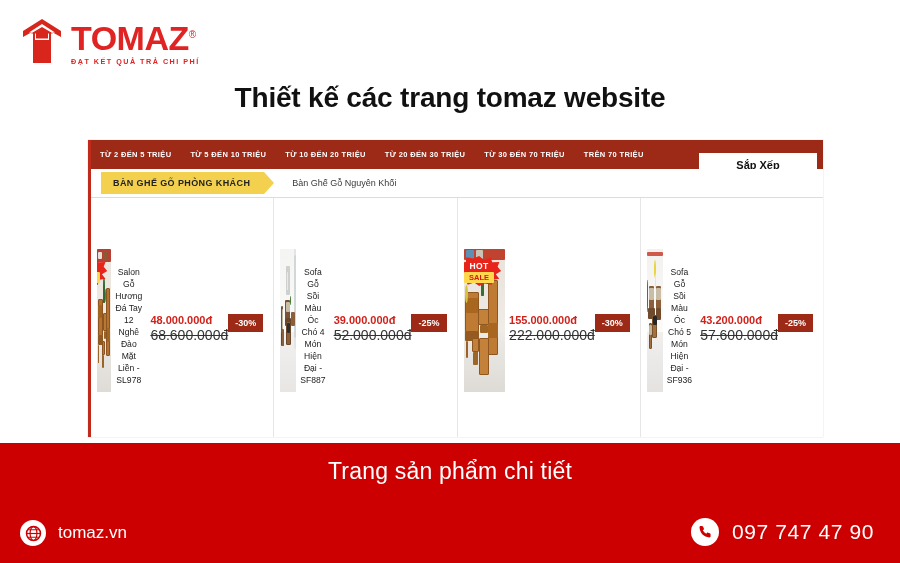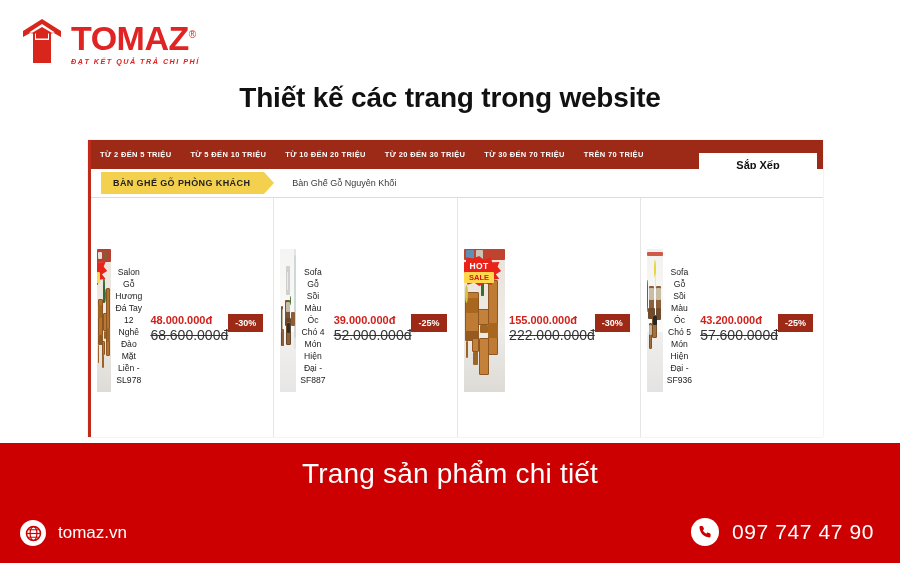--- a/index.html
+++ b/index.html
@@ -15,21 +15,21 @@
   .logo { position: absolute; left: 22px; top: 18px; display: flex; align-items: flex-start; }
   .logo-mark { position: relative; width: 40px; height: 46px; flex: 0 0 auto; }
   .logo-text-wrap { margin-left: 9px; padding-top: 1px; }
   .logo-word {
     font-size: 34px; font-weight: bold; letter-spacing: -0.5px;
     color: #e02323; line-height: 32px; font-family: "Liberation Sans", sans-serif;
   }
   .logo-reg { font-size: 10px; vertical-align: super; font-weight: normal; }
   .logo-tag {
     font-size: 7.2px; letter-spacing: 1.5px; color: #e02323;
-    margin-top: 3px; font-weight: bold; white-space: nowrap; font-style: italic;
+    margin-top: 3px; font-weight: bold; white-space: nowrap;
   }
 
   
   .heading {
     position: absolute; left: 0; right: 0; top: 82px;
     text-align: center; font-size: 28px; font-weight: bold;
     color: #111; letter-spacing: -0.2px;
   }
 
   
@@ -134,21 +134,21 @@
     padding: 4px 7px; line-height: 10px; align-self: flex-start;
   }
 
   
   .red-band {
     position: absolute; left: 0; right: 0; top: 443px; bottom: 0;
     background: #cc0000;
   }
   .band-caption {
     position: absolute; left: 0; right: 0; top: 458px;
-    text-align: center; color: #fff; font-size: 28px; letter-spacing: .2px;
+    text-align: center; color: #fff; font-size: 23px; letter-spacing: .2px;
   }
 
   
   .footer-left {
     position: absolute; left: 20px; top: 520px;
     display: flex; align-items: center;
   }
   .footer-right {
     position: absolute; right: 26px; top: 518px;
     display: flex; align-items: center;
@@ -179,21 +179,21 @@
         <path d="M20 6 L33 14.5 L27 14.5 L27 22 L13 22 L13 14.5 L7 14.5 Z" fill="#ffffff"></path>
         <path d="M20 9 L31 15.6 L26 15.6 L26 20.6 L14 20.6 L14 15.6 L9 15.6 Z" fill="#d9261c"></path>
       </svg>
     </div>
     <div class="logo-text-wrap">
       <div class="logo-word"><span>TOMAZ</span><span class="logo-reg">®</span></div>
       <div class="logo-tag">ĐẠT KẾT QUẢ TRẢ CHI PHÍ</div>
     </div>
   </div>
 
-  <div class="heading">Thiết kế các trang trong website</div>
+  <div class="heading">Thiết kế các trang tomaz website</div>
 
   <div class="shop-panel">
 
     <div class="filter-bar">
       <span class="filter-item">TỪ 2 ĐẾN 5 TRIỆU</span>
       <span class="filter-item">TỪ 5 ĐẾN 10 TRIỆU</span>
       <span class="filter-item">TỪ 10 ĐẾN 20 TRIỆU</span>
       <span class="filter-item">TỪ 20 ĐẾN 30 TRIỆU</span>
       <span class="filter-item">TỪ 30 ĐẾN 70 TRIỆU</span>
       <span class="filter-item">TRÊN 70 TRIỆU</span>

